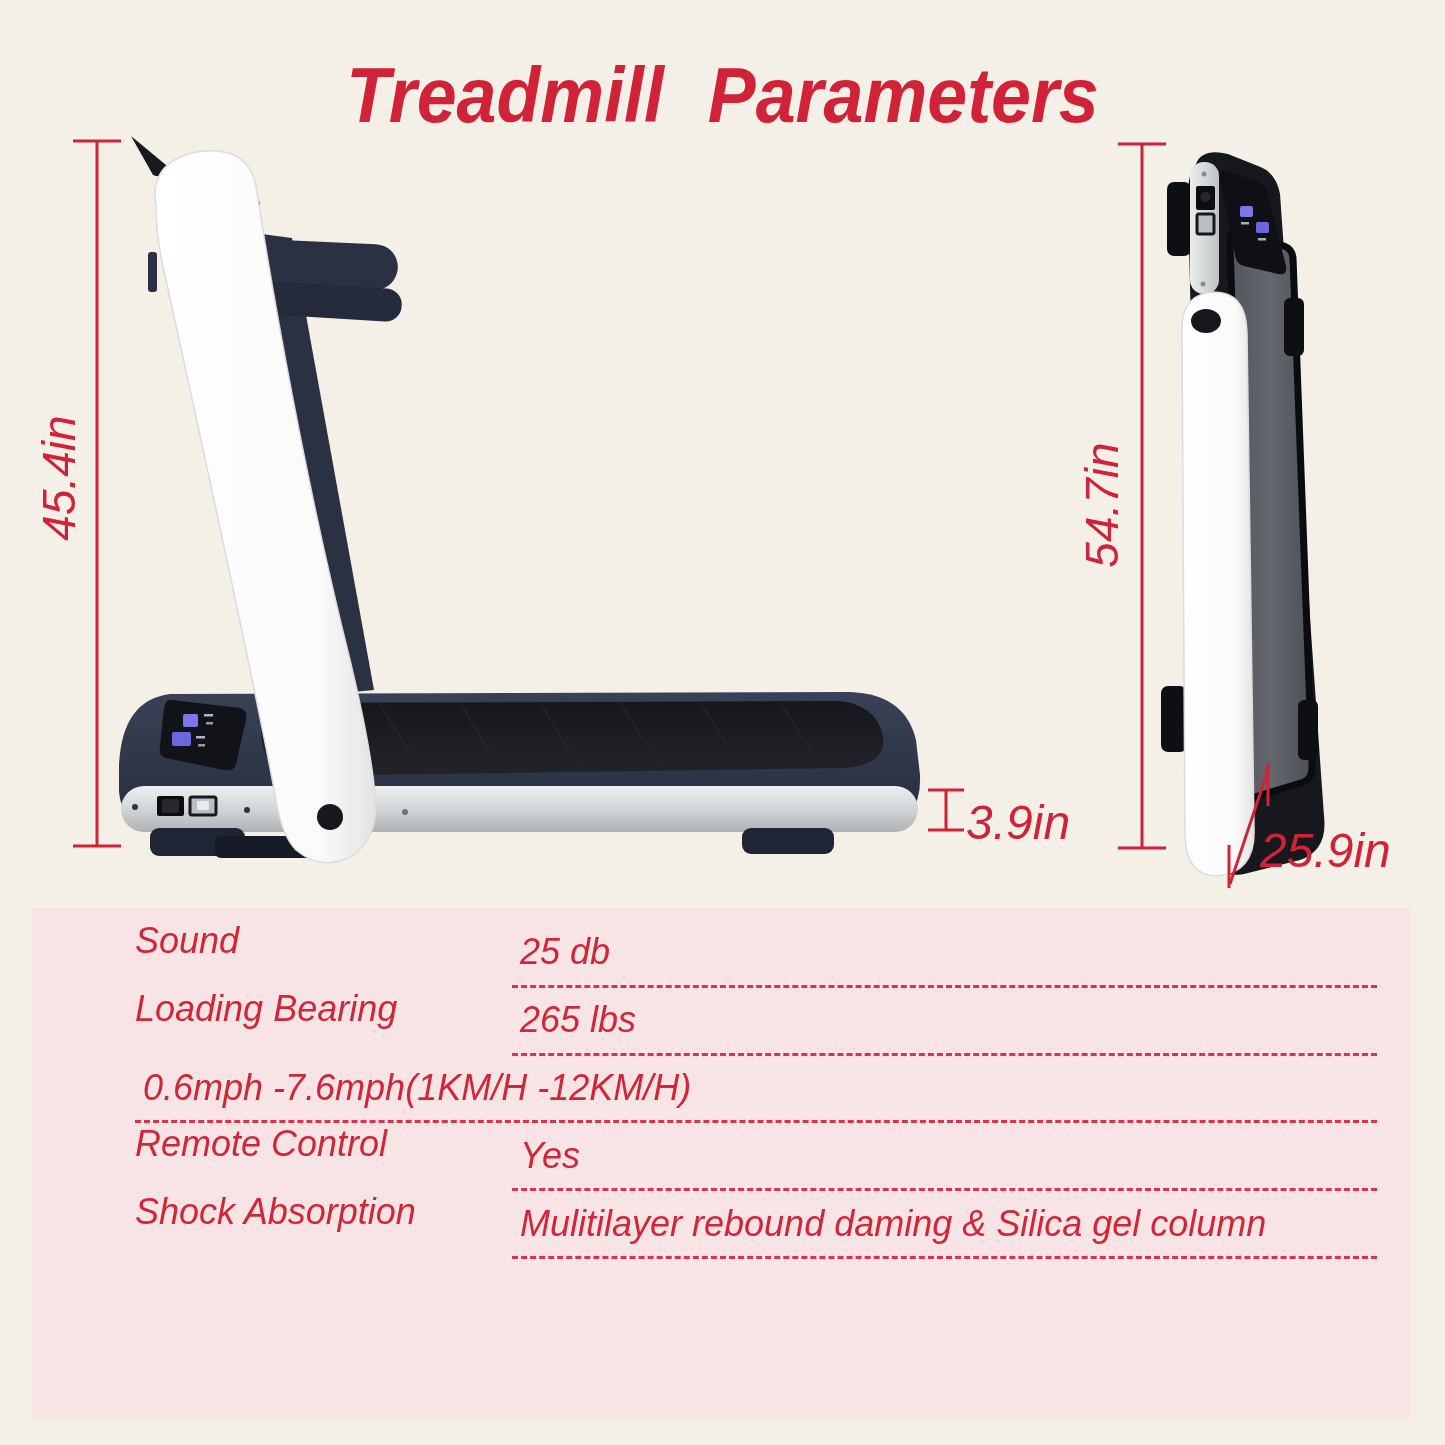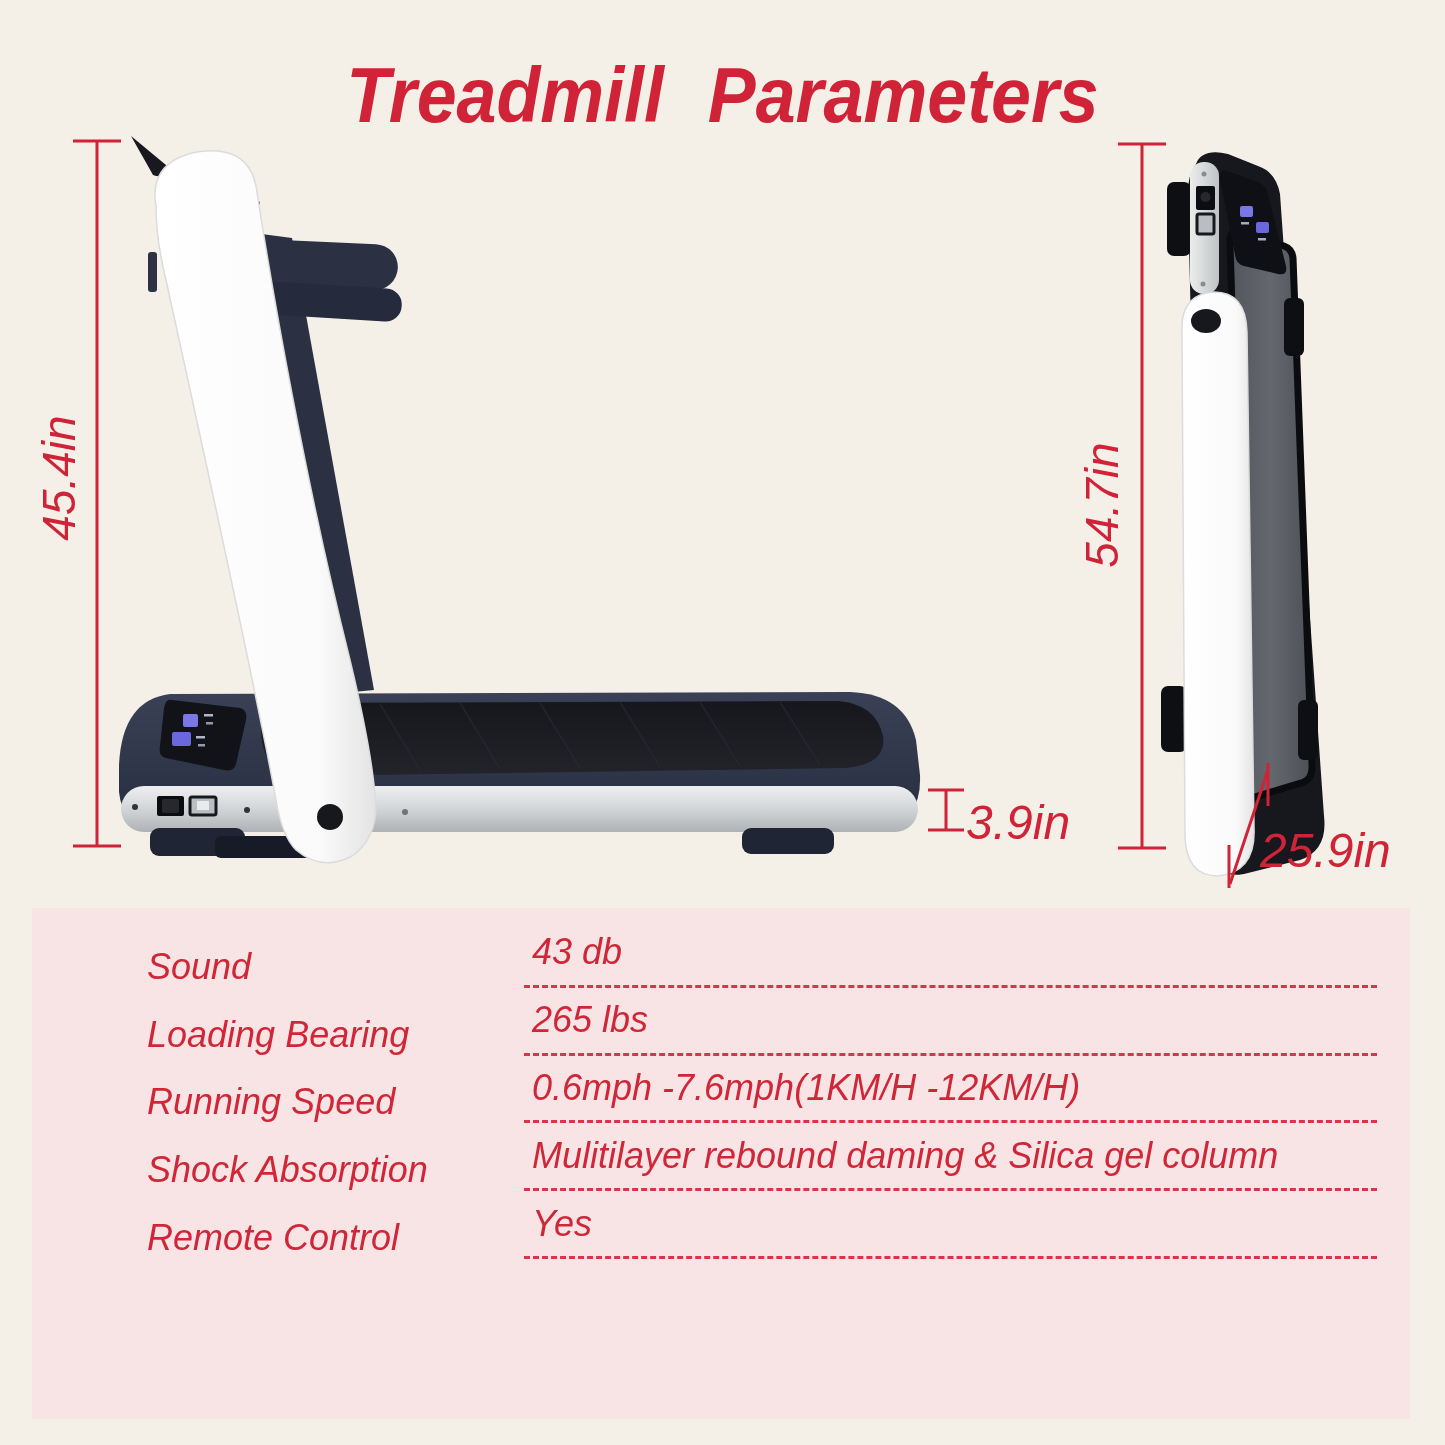--- a/index.html
+++ b/index.html
@@ -21,21 +21,21 @@
     position:absolute;color:#d02337;font-size:46px;font-weight:400;
     white-space:nowrap;line-height:1;
   }
   .dim.rot{transform:translate(-50%,-50%) rotate(-90deg);}
   .dim.hmid{transform:translateY(-50%);}
   .panel{
     position:absolute;left:32px;top:908px;width:1378px;height:511px;
     background:#f8e4e4;
   }
   .rows{padding:12px 33px 0 103px;}
-  .row{height:67.8px;display:flex;align-items:flex-end;margin-left:12px;}
+  .row{height:67.8px;display:flex;align-items:flex-start;}
   .spec-label{width:377px;flex:none;color:#cf2638;font-size:36px;}
   .value-wrap{
     flex:1;align-self:stretch;display:flex;align-items:center;
     border-bottom:3px dashed #d8354c;padding-left:8px;
   }
   .spec-value{color:#cf2638;font-size:36px;white-space:pre;}
 </style>
 </head>
 <body>
 
@@ -169,43 +169,42 @@
   <div class="dim rot" style="left:59px;top:478px;">45.4in</div>
   <div class="dim rot" style="left:1102px;top:505px;">54.7in</div>
   <div class="dim hmid" style="left:966px;top:823px;font-size:48px;">3.9in</div>
   <div class="dim hmid" style="left:1260px;top:851px;font-size:48px;">25.9in</div>
 
   <div class="panel">
     <div class="rows">
       <div class="row">
         <div class="spec-label">Sound</div>
         <div class="value-wrap">
-          <div class="spec-value">43 db</div>
+          <div class="spec-value">25 db</div>
         </div>
       </div>
       <div class="row">
         <div class="spec-label">Loading Bearing</div>
         <div class="value-wrap">
           <div class="spec-value">265 lbs</div>
         </div>
       </div>
       <div class="row">
-        <div class="spec-label">Running Speed</div>
         <div class="value-wrap">
           <div class="spec-value">0.6mph -7.6mph(1KM/H -12KM/H)</div>
         </div>
       </div>
       <div class="row">
+        <div class="spec-label">Remote Control</div>
+        <div class="value-wrap">
+          <div class="spec-value">Yes</div>
+        </div>
+      </div>
+      <div class="row">
         <div class="spec-label">Shock Absorption</div>
         <div class="value-wrap">
           <div class="spec-value">Mulitilayer rebound daming &amp; Silica gel column</div>
-        </div>
-      </div>
-      <div class="row">
-        <div class="spec-label">Remote Control</div>
-        <div class="value-wrap">
-          <div class="spec-value">Yes</div>
         </div>
       </div>
     </div>
   </div>
 
 </div>
 
 </body></html>

